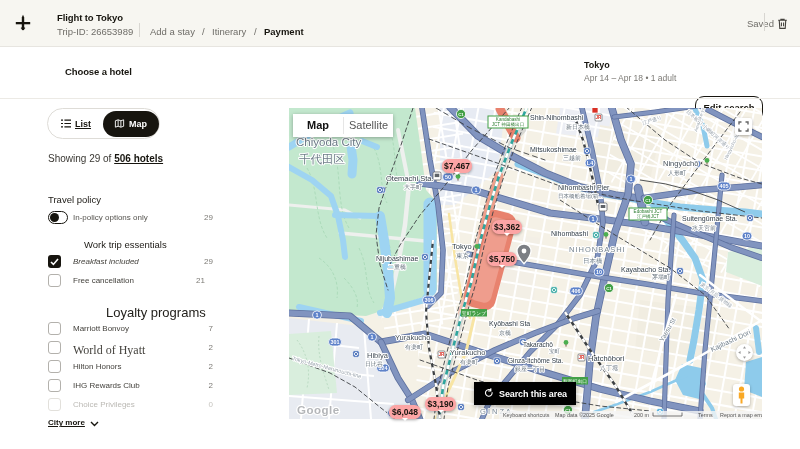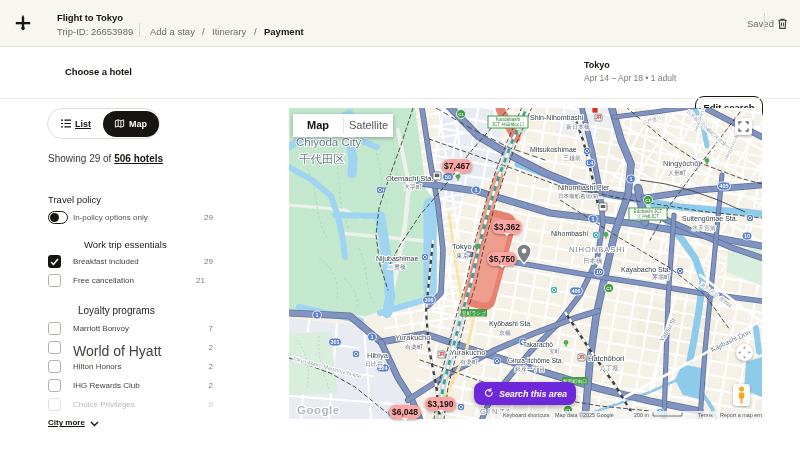--- a/index.html
+++ b/index.html
@@ -63,35 +63,35 @@
   <div class="abs" style="left:50px;top:213px;width:9px;height:9px;border-radius:50%;background:#17150f;"></div>
   <div class="abs" style="left:73px;top:213px;font-size:8px;color:#55534e;">In-policy options only</div>
   <div class="abs" style="left:196px;top:213px;width:17px;font-size:8px;color:#7b7974;text-align:right;">29</div>
 
   <div class="abs" style="left:48px;top:239px;font-size:9.5px;color:#23211c;margin-left:36px;">Work trip essentials</div>
 
   <div class="abs" style="left:48px;top:255px;width:13px;height:13px;border-radius:3px;background:#17150f;"></div>
   <svg class="abs" style="left:50px;top:258px" width="9" height="8" viewBox="0 0 9 8" fill="none" stroke="#fff" stroke-width="1.6">
       <path d="M1 4 L3.4 6.4 L8 1"></path>
     </svg>
-  <div class="abs" style="left:73px;top:257px;font-size:8px;color:#44423d;">Breakfast included</div>
+  <div class="abs" style="left:73px;top:257px;font-size:8px;color:#44423d;font-style:italic;">Breakfast included</div>
   <div class="abs" style="left:196px;top:257px;width:17px;font-size:8px;color:#7b7974;text-align:right;">29</div>
 
   <div class="abs" style="left:48px;top:274px;width:13px;height:13px;border-radius:3px;border:1px solid #b3b1ac;background:#fff;"></div>
   <div class="abs" style="left:73px;top:276px;font-size:8px;color:#44423d;">Free cancellation</div>
   <div class="abs" style="left:196px;top:276px;width:17px;font-size:8px;color:#7b7974;text-align:left;">21</div>
 
-  <div class="abs" style="left:36px;top:305px;font-size:10px;color:#23211c;padding-left:42px;">Loyalty programs</div>
+  <div class="abs" style="left:64px;top:305px;font-size:13px;color:#23211c;padding-left:42px;">Loyalty programs</div>
 
   <div class="abs" style="left:48px;top:322px;width:13px;height:13px;border-radius:3px;border:1px solid #b3b1ac;background:#fff;"></div>
   <div class="abs" style="left:73px;top:324px;font-size:8px;color:#44423d;">Marriott Bonvoy</div>
   <div class="abs" style="left:196px;top:324px;width:17px;font-size:8px;color:#7b7974;text-align:right;">7</div>
 
   <div class="abs" style="left:48px;top:341px;width:13px;height:13px;border-radius:3px;border:1px solid #b3b1ac;background:#fff;"></div>
-  <div class="abs" style="left:73px;top:343px;font-size:14px;color:#44423d;">World of Hyatt</div>
+  <div class="abs" style="left:73px;top:343px;font-size:12px;color:#44423d;font-family:Liberation Serif, serif;">World of Hyatt</div>
   <div class="abs" style="left:196px;top:343px;width:17px;font-size:8px;color:#7b7974;text-align:right;">2</div>
 
   <div class="abs" style="left:48px;top:360px;width:13px;height:13px;border-radius:3px;border:1px solid #b3b1ac;background:#fff;"></div>
   <div class="abs" style="left:73px;top:362px;font-size:8px;color:#44423d;">Hilton Honors</div>
   <div class="abs" style="left:196px;top:362px;width:17px;font-size:8px;color:#7b7974;text-align:right;">2</div>
 
   <div class="abs" style="left:48px;top:379px;width:13px;height:13px;border-radius:3px;border:1px solid #b3b1ac;background:#fff;"></div>
   <div class="abs" style="left:73px;top:381px;font-size:8px;color:#44423d;">IHG Rewards Club</div>
   <div class="abs" style="left:196px;top:381px;width:17px;font-size:8px;color:#7b7974;text-align:right;">2</div>
 
@@ -587,21 +587,21 @@
         <path d="M4 6.5 V4 H6.5 M10.5 4 H13 V6.5 M13 10.5 V13 H10.5 M6.5 13 H4 V10.5"></path>
       </svg>
   </div>
 
   <div class="pin" style="left:442px;top:159px;width:30px;">$7,467</div>
   <div class="pin" style="left:492px;top:220px;width:30px;">$3,362</div>
   <div class="pin" style="left:487px;top:252px;width:30px;">$5,750</div>
   <div class="pin" style="left:425px;top:397px;width:31px;">$3,190</div>
   <div class="pin np" style="left:389px;top:405px;width:32px;">$6,048</div>
 
-  <div class="abs" style="left:474px;top:382px;width:102px;height:23px;background:#6d28d9;border-radius:8px;box-shadow:0 2px 5px rgba(0,0,0,0.3);color:#fff;font-style:italic;">
+  <div class="abs" style="left:474px;top:382px;width:102px;height:23px;background:#000000;border-radius:0;box-shadow:0 2px 5px rgba(0,0,0,0.3);color:#fff;">
     <svg class="abs" style="left:10px;top:6px" width="10" height="10" viewBox="0 0 24 24" fill="none" stroke="#fff" stroke-width="2.6">
         <path d="M19.5 11 a8 8 0 1 1 -3-5.5 M16.5 1.5 v5.5 h-5.5" stroke-linecap="round"></path>
       </svg>
     <div class="abs" style="left:25px;top:6.5px;font-size:9px;font-weight:bold;letter-spacing:-0.1px;">Search this area</div>
   </div>
 
   <div class="abs" style="left:736px;top:344px;width:17px;height:17px;background:#fff;border-radius:50%;box-shadow:0 1px 3px rgba(0,0,0,0.3);">
     <svg width="17" height="17" viewBox="0 0 17 17" fill="#9a9a9a">
         <path d="M8.5 2.2 L10 4.6 H7 Z M8.5 14.8 L7 12.4 H10 Z M2.2 8.5 L4.6 7 V10 Z M14.8 8.5 L12.4 10 V7 Z"></path>
       </svg>

